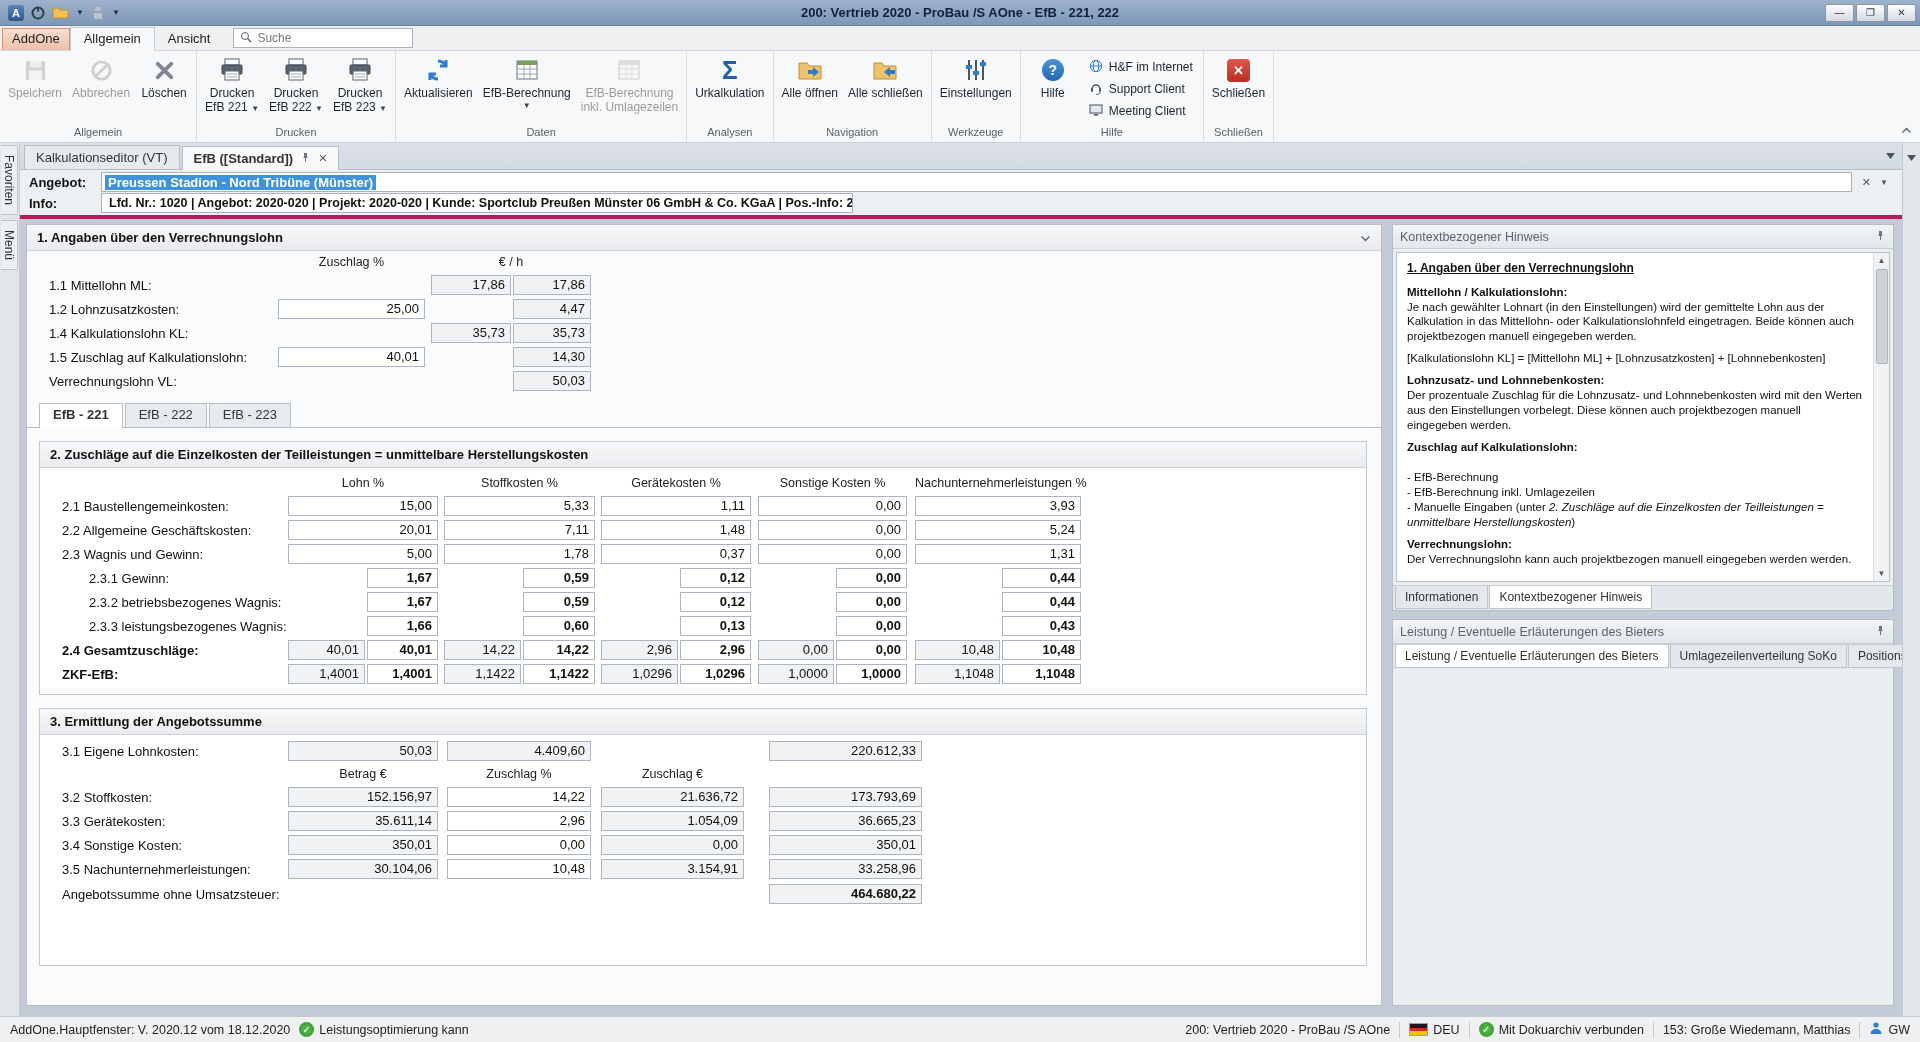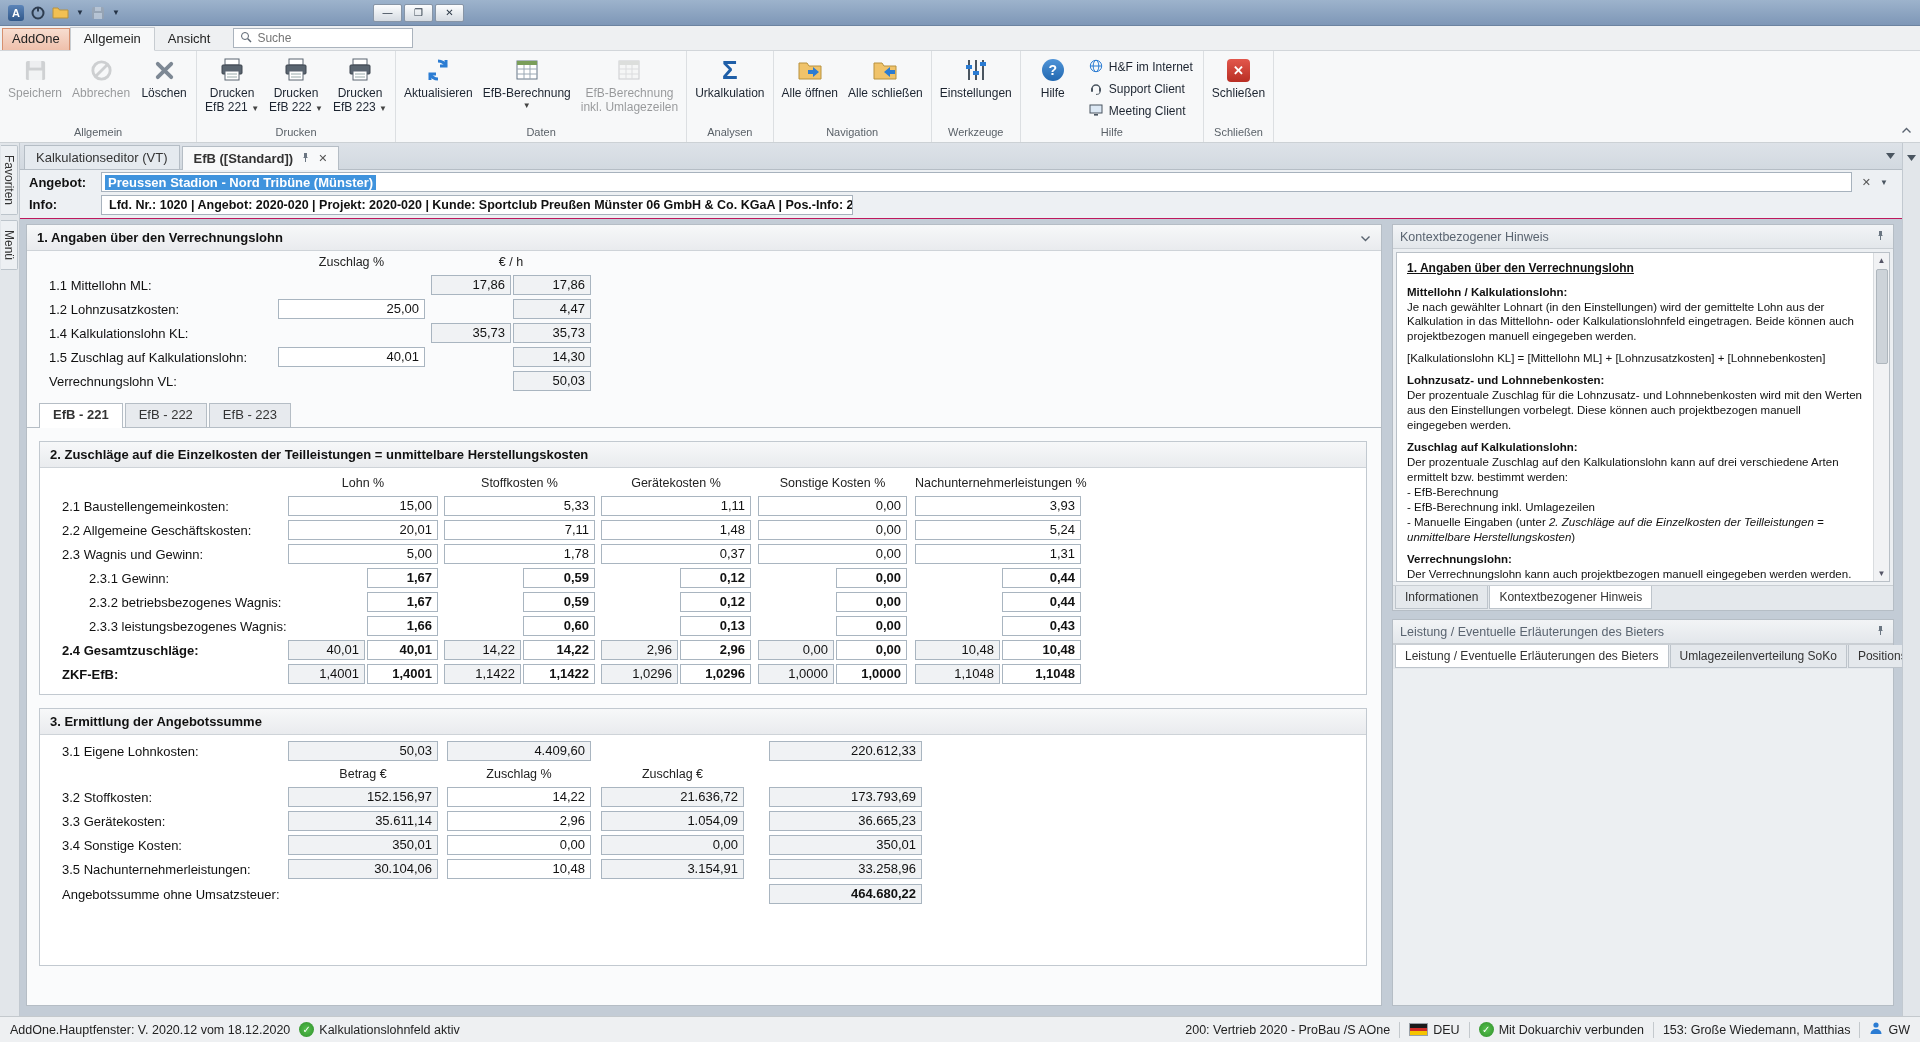--- a/index.html
+++ b/index.html
@@ -53,21 +53,21 @@
   .dtab.active { background:#f8f9fa; font-weight:bold; margin-bottom:-1px; padding-bottom:1px; }
   .xglyph { color:#555; font-size:11px; font-weight:normal; }
   .dtab-list { position:absolute; right:7px; bottom:7px; }
 
   .angebot-row { height:24px; flex:none; display:flex; align-items:center; background:#edf0f3; padding:2px 8px 2px 9px; gap:4px; }
   .hlabel { font-weight:bold; width:68px; flex:none; }
   .angebot-field { flex:1; height:20px; background:#fff; border:1px solid #a7b2bd; display:flex; align-items:center; padding:0 3px; font-weight:bold; }
   .sel { background:#3f93dd; color:#fff; padding:0 3px; }
   .field-icons { display:flex; gap:9px; align-items:center; padding:0 6px; color:#4a5560; }
 
-  .info-row { height:25px; flex:none; display:flex; align-items:center; background:#edf0f3; padding:0 8px 3px 9px; gap:4px; border-bottom:1px solid #be185d; }
+  .info-row { height:25px; flex:none; display:flex; align-items:center; background:#edf0f3; padding:0 8px 3px 9px; gap:4px; border-bottom:4px solid #be185d; }
   .info-box { width:752px; height:20px; border:1px solid #a7b2bd; background:#fff; display:flex; align-items:center; padding:0 7px; font-weight:bold; font-size:12.5px; white-space:nowrap; overflow:hidden; }
 
   .workspace { flex:1; display:flex; padding:5px 8px 10px 6px; gap:10px; min-height:0; }
   .form-panel { width:1356px; flex:none; background:#fafbfc; border:1px solid #b5bdc5; overflow:hidden; }
   .sec-header { height:26px; background:linear-gradient(#f7f8f9,#e9ebee); border-bottom:1px solid #ced3d8; display:flex; align-items:center; padding:0 10px; font-weight:bold; font-size:13px; }
   .sec-header .spacer { flex:1; }
 
   .caprow { display:flex; align-items:center; height:22px; font-size:12.5px; color:#222; }
   .cap { text-align:center; white-space:nowrap; }
   .frow { display:flex; align-items:center; height:24px; }
@@ -143,20 +143,21 @@
       <span class="caret">▼</span>
       <span class="qicon disabled">
         <svg width="14" height="14" viewBox="0 0 14 14">
             <rect x="1" y="1" width="12" height="12" rx="1.5" fill="#9aa4ae"></rect>
             <rect x="4" y="1" width="6" height="4" fill="#dfe5ea"></rect>
             <rect x="3" y="7" width="8" height="6" fill="#e8edf2"></rect>
           </svg>
       </span>
       <span class="caret">▼</span>
     </div>
+    <div class="titletext">200: Vertrieb 2020 - ProBau /S AOne - EfB - 221, 222</div>
     <div class="wincontrols">
       <div class="winbtn">—</div>
       <div class="winbtn">❐</div>
       <div class="winbtn">✕</div>
     </div>
   </div>
 
   <div class="ribbon-tabs">
     <div class="rtab addone">AddOne</div>
     <div class="rtab active">Allgemein</div>
@@ -713,21 +714,21 @@
             </div>
             <div class="hint-body">
               <div class="hint-text">
                 <div class="hint-heading">1. Angaben über den Verrechnungslohn</div>
                 <p><span class="hb">Mittellohn / Kalkulationslohn:</span><br>
                    <span>Je nach gewählter Lohnart (in den Einstellungen) wird der gemittelte Lohn aus der Kalkulation in das Mittellohn- oder Kalkulationslohnfeld eingetragen. Beide können auch projektbezogen manuell eingegeben werden.</span></p>
                 <p><span>[Kalkulationslohn KL] = [Mittellohn ML] + [Lohnzusatzkosten] + [Lohnnebenkosten]</span></p>
                 <p><span class="hb">Lohnzusatz- und Lohnnebenkosten:</span><br>
                    <span>Der prozentuale Zuschlag für die Lohnzusatz- und Lohnnebenkosten wird mit den Werten aus den Einstellungen vorbelegt. Diese können auch projektbezogen manuell eingegeben werden.</span></p>
                 <p><span class="hb">Zuschlag auf Kalkulationslohn:</span><br>
-                   <span>Der prozentuale Zuschlag auf den Kalkulationslohn kann auf drei verschiedene Arten ermittelt bzw. bestimmt werden:</span><br>
+                   <br>
                    <span>- EfB-Berechnung</span><br>
                    <span>- EfB-Berechnung inkl. Umlagezeilen</span><br>
                    <span>- Manuelle Eingaben (unter </span><span class="it">2. Zuschläge auf die Einzelkosten der Teilleistungen = unmittelbare Herstellungskosten</span><span>)</span></p>
                 <p><span class="hb">Verrechnungslohn:</span><br>
                    <span>Der Verrechnungslohn kann auch projektbezogen manuell eingegeben werden werden.</span></p>
 
               </div>
               <div class="vscroll">
                 <div class="varrow">▲</div>
                 <div class="vthumb"></div>
@@ -764,21 +765,21 @@
       <span><svg width="9" height="6" viewBox="0 0 9 6">
             <path d="M0 0h9L4.5 6z" fill="#4a5560"></path>
           </svg></span>
     </div>
   </div>
 
   <div class="statusbar">
     <span class="sb-item">AddOne.Hauptfenster: V. 2020.12 vom 18.12.2020</span>
     <span class="sb-item">
       <span class="gcheck">✓</span>
-      <span>Kalkulationslohnfeld aktiv</span>
+      <span>Leistungsoptimierung kann</span>
     </span>
     <div class="sb-right">
       <span>200: Vertrieb 2020 - ProBau /S AOne</span>
       <span class="sb-sep"></span>
       <span class="sb-item">
         <span class="flag"></span>
         <span>DEU</span>
       </span>
       <span class="sb-sep"></span>
       <span class="sb-item">

